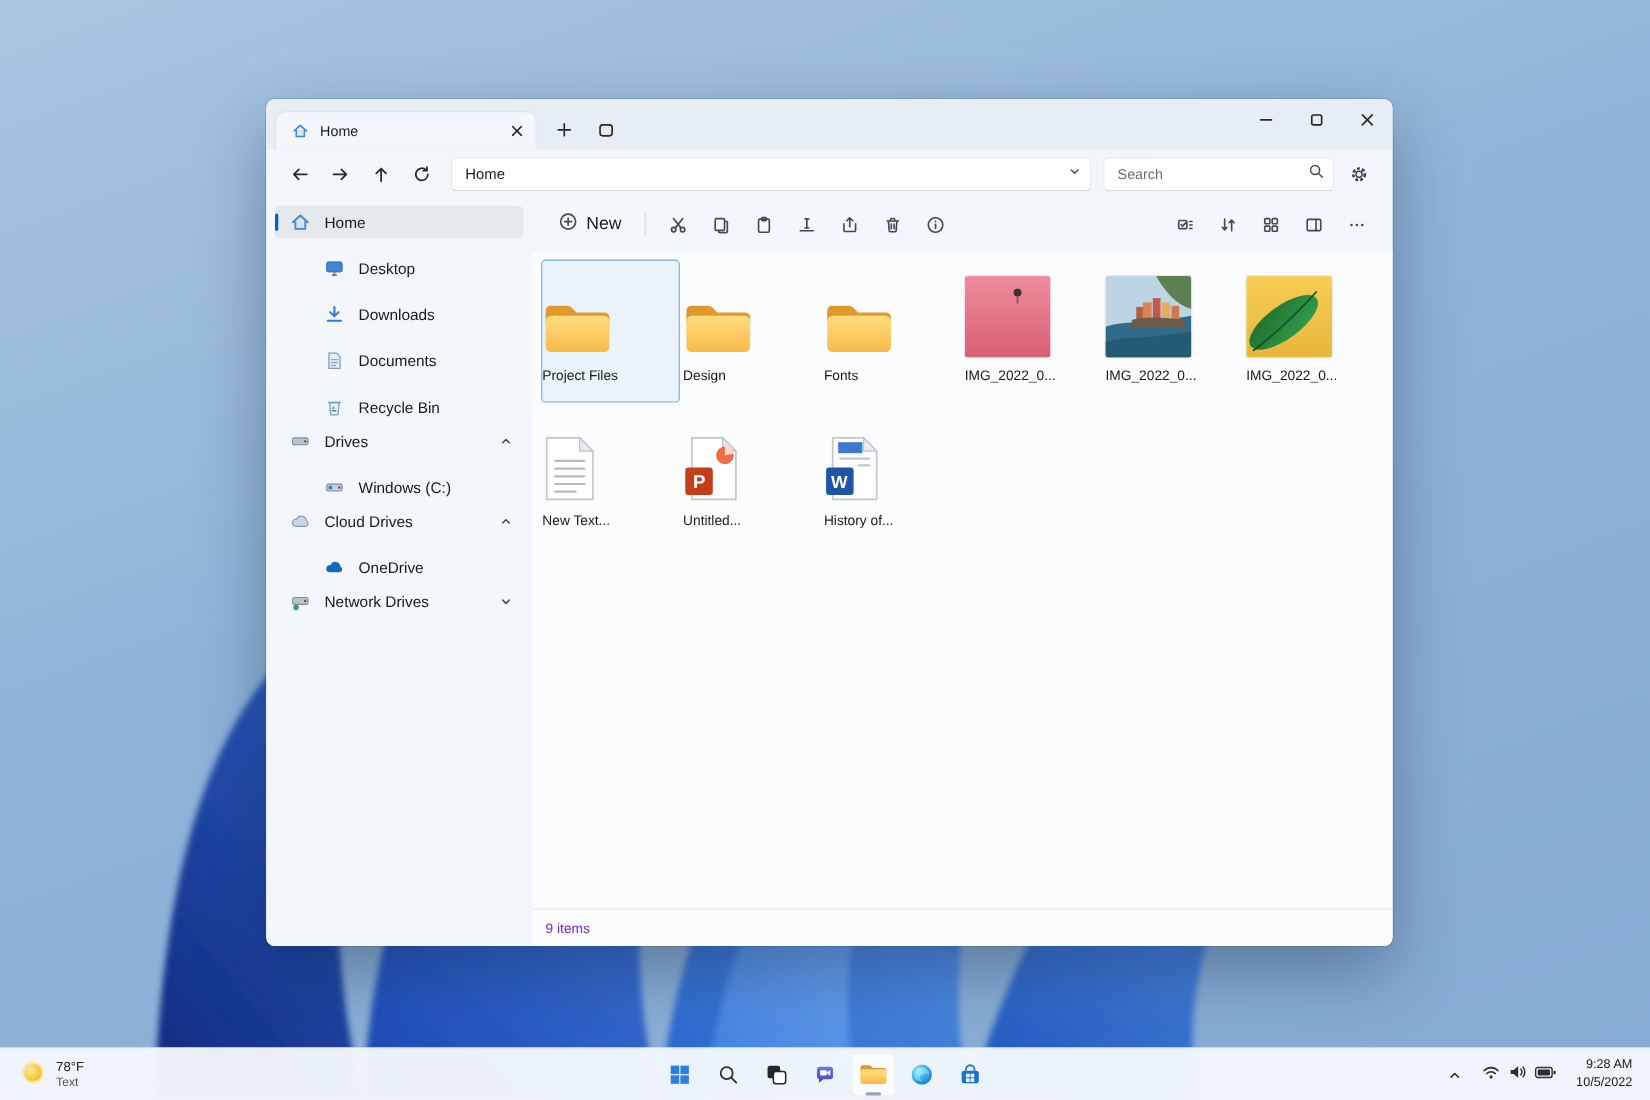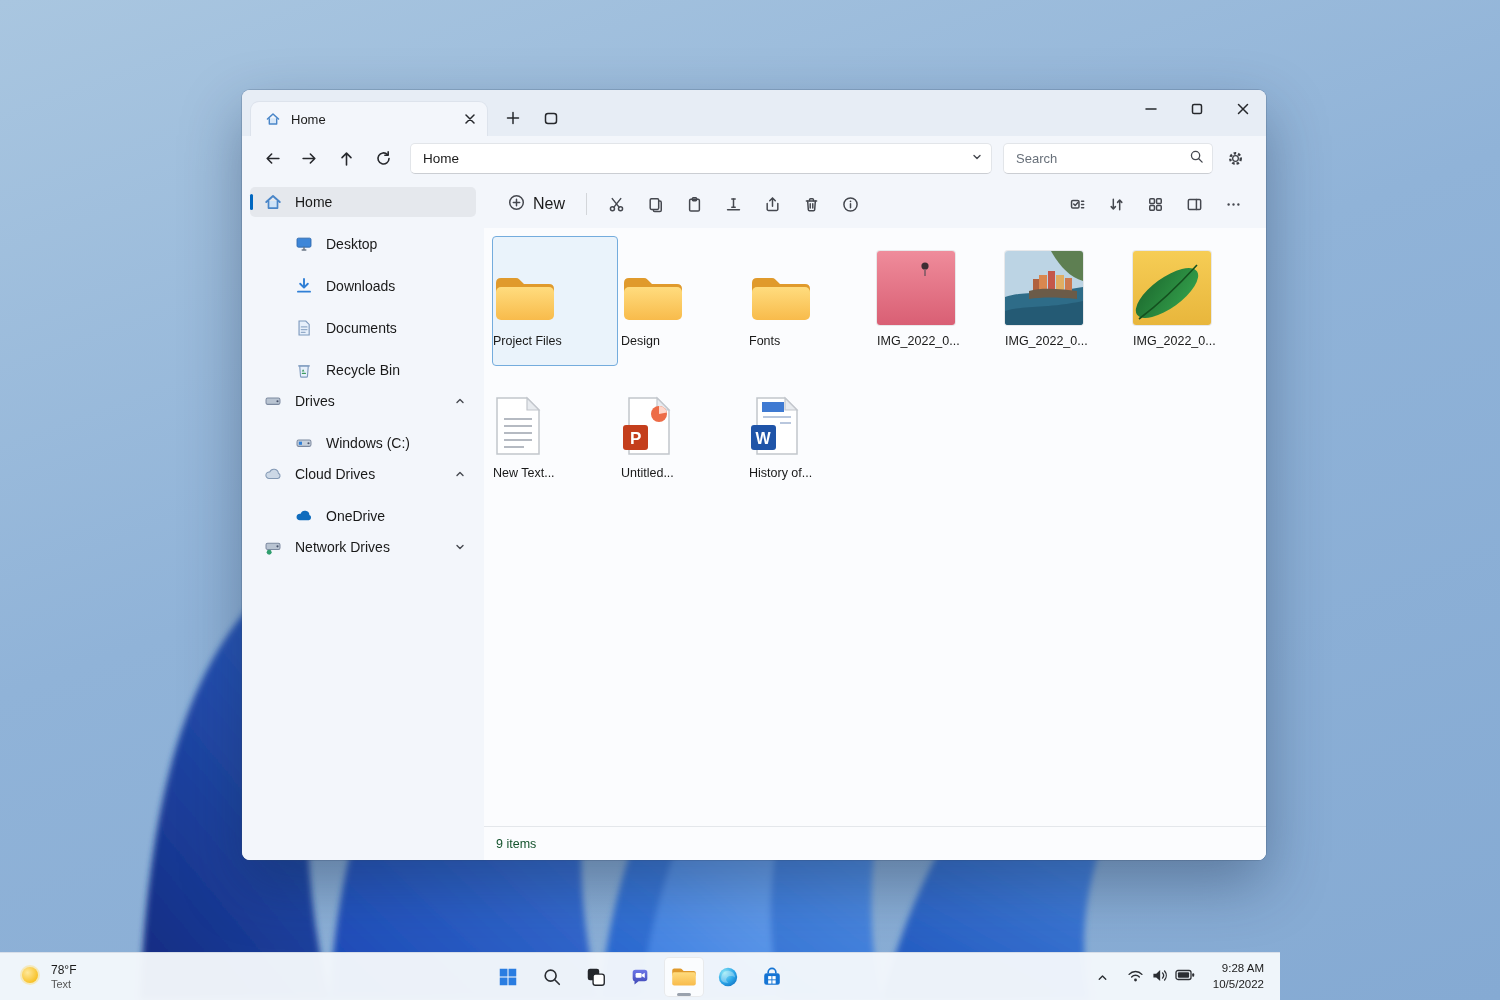--- a/index.html
+++ b/index.html
@@ -58,24 +58,24 @@
 
   .filepane { flex:1; background:#fbfcfe; padding:8px; min-height:0; }
   .filegrid { display:grid; grid-template-columns:repeat(6,126px); grid-auto-rows:130px; gap:2px; }
   .tile { display:flex; flex-direction:column; align-items:flex-start; padding-top:8px; border:1px solid transparent; border-radius:4px; }
   .tile.selected { border-color:#74acdd; background:#eaf3fb; }
   .tile-icon { height:80px; display:flex; align-items:flex-end; justify-content:center; }
   .thumb { border-radius:3px; overflow:hidden; box-shadow:0 0 0 1px rgba(0,0,0,.08); display:block; }
   .tile-label { margin-top:9px; font-size:12.5px; color:#191919; max-width:116px; white-space:nowrap; overflow:hidden; text-overflow:ellipsis; }
 
   .statusbar { height:34px; flex:0 0 auto; border-top:1px solid #e4e7eb; background:#fbfcfe;
-               display:flex; align-items:center; padding:0 12px; font-size:12.5px; color:#14532d; }
+               display:flex; align-items:center; padding:0 12px; font-size:12.5px; color:#6d28d9; }
 
   
-  .taskbar { position:absolute; left:0; bottom:0; width:1280px; height:48px;
+  .taskbar { position:absolute; left:0; bottom:0; width:1500px; height:48px;
              background:rgba(243,247,251,.97); border-top:1px solid rgba(110,130,155,.18);padding-left:31px; }
   .tb-left { position:absolute; left:10px; top:4px; height:40px; display:flex; align-items:center; gap:9px; padding:0 8px; border-radius:5px; }
   .tb-weather-text { display:flex; flex-direction:column; line-height:1.2; }
   .tb-temp { font-size:12px; color:#1b1b1b; }
   .tb-cond { font-size:11px; color:#555; }
   .tb-center { position:absolute; left:50%; top:4px; transform:translateX(-50%); display:flex; gap:4px; }
   .tb-ic { width:40px; height:40px; border-radius:5px; display:flex; align-items:center; justify-content:center; position:relative; }
   .tb-ic.active { background:rgba(255,255,255,.72); box-shadow:inset 0 0 0 1px rgba(0,0,0,.07); }
   .tb-ic.active::after { content:""; position:absolute; bottom:1px; left:50%; transform:translateX(-50%);
                          width:14px; height:3px; border-radius:2px; background:#9aa2ad; }

